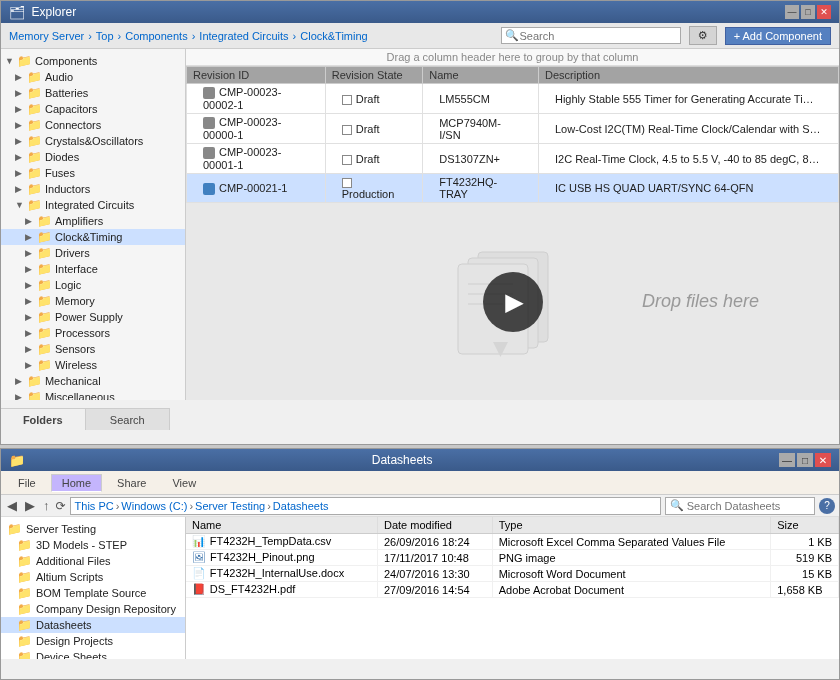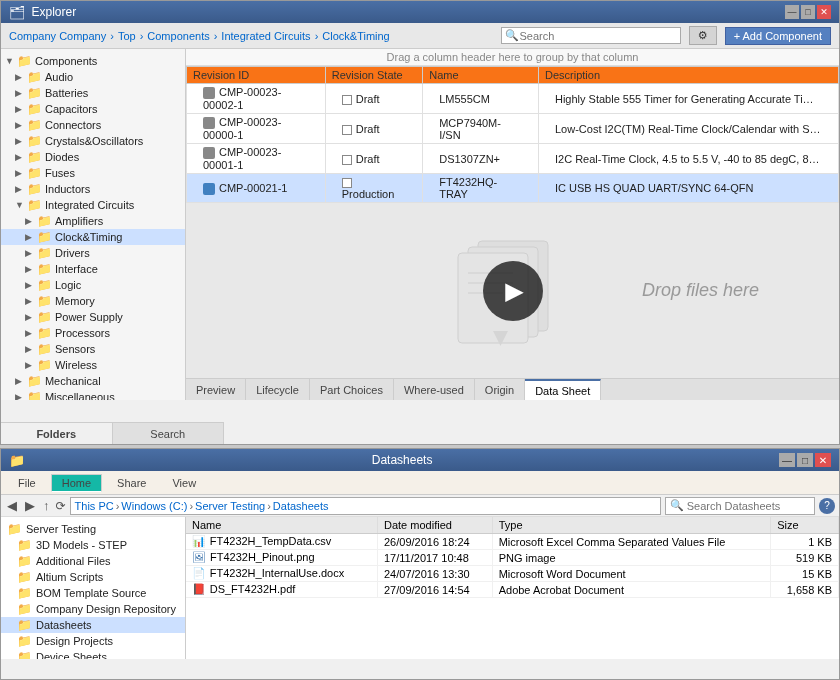--- a/index.html
+++ b/index.html
@@ -135,21 +135,21 @@
       border-bottom: 1px solid #ddd;
     }
 
     
     .component-table {
       width: 100%;
       border-collapse: collapse;
       font-size: 11px;
     }
     .component-table th {
-      background: #f97316;
+      background: #a3a3a3;
       border: 1px solid #ccc;
       padding: 2px 6px;
       text-align: left;
       font-weight: normal;
       color: #333;
       cursor: pointer;
     }
     .component-table td {
       border: 1px solid #e0e0e0;
       padding: 2px 16px;
@@ -259,21 +259,21 @@
       gap: 4px;
     }
     .ds-ribbon-tab {
       padding: 2px 10px;
       font-size: 11px;
       cursor: pointer;
       color: #444;
       border: 1px solid transparent;
     }
     .ds-ribbon-tab.active {
-      background: #14b8a6;
+      background: #c4b5fd;
       border: 1px solid #ccc;
       border-bottom: 1px solid white;
     }
 
     .ds-nav-bar {
       background: #f0f0f0;
       border-bottom: 1px solid #ddd;
       height: 22px;
       display: flex;
       align-items: center;
@@ -400,21 +400,21 @@
       <span>Explorer</span>
     </div>
     <div class="title-bar-controls">
       <button class="title-btn">—</button>
       <button class="title-btn">□</button>
       <button class="title-btn" style="background:#e05050;color:white;">✕</button>
     </div>
   </div>
 
   <div class="breadcrumb-bar">
-    <span>Company Company</span>
+    <span>Memory Server</span>
     <span class="breadcrumb-sep">›</span>
     <span>Top</span>
     <span class="breadcrumb-sep">›</span>
     <span>Components</span>
     <span class="breadcrumb-sep">›</span>
     <span>Integrated Circuits</span>
     <span class="breadcrumb-sep">›</span>
     <span>Clock&amp;Timing</span>
     <div style="flex:1"></div>
     <div class="search-box">
@@ -634,32 +634,24 @@
 
           <polygon points="45,100 60,100 52.5,115" fill="#bbb"></polygon>
         </svg>
 
         <div class="play-button">
           <span class="play-icon">▶</span>
         </div>
         <div class="drop-text">Drop files here</div>
       </div>
 
-      <div class="content-tabs">
-        <div class="content-tab">Preview</div>
-        <div class="content-tab">Lifecycle</div>
-        <div class="content-tab">Part Choices</div>
-        <div class="content-tab">Where-used</div>
-        <div class="content-tab">Origin</div>
-        <div class="content-tab active">Data Sheet</div>
-      </div>
     </div>
   </div>
 
-  <div class="sidebar-tabs" style="position:absolute;bottom:0;left:0;width:223px;">
+  <div class="sidebar-tabs" style="position:absolute;bottom:14px;left:0;width:169px;">
     <div class="sidebar-tab active">Folders</div>
     <div class="sidebar-tab">Search</div>
   </div>
 </div>
 
 <div class="datasheets-window">
 
   <div class="ds-title-bar">
     <span style="font-size:13px;">📁</span>
     <span class="ds-title">Datasheets</span>
@@ -773,20 +765,20 @@
     <td>24/07/2016 13:30</td>
     <td>Microsoft Word Document</td>
     <td style="text-align:right;">15 KB</td>
   </tr>
             <tr>
     <td>
       <span class="file-icon pdf-icon">📕</span>DS_FT4232H.pdf
     </td>
     <td>27/09/2016 14:54</td>
     <td>Adobe Acrobat Document</td>
-    <td style="text-align:right;">1,658 KB</td>
+    <td style="text-align:left;">1,658 KB</td>
   </tr>
           </tbody>
       </table>
     </div>
   </div>
 
 </div>
 
 </body></html>

